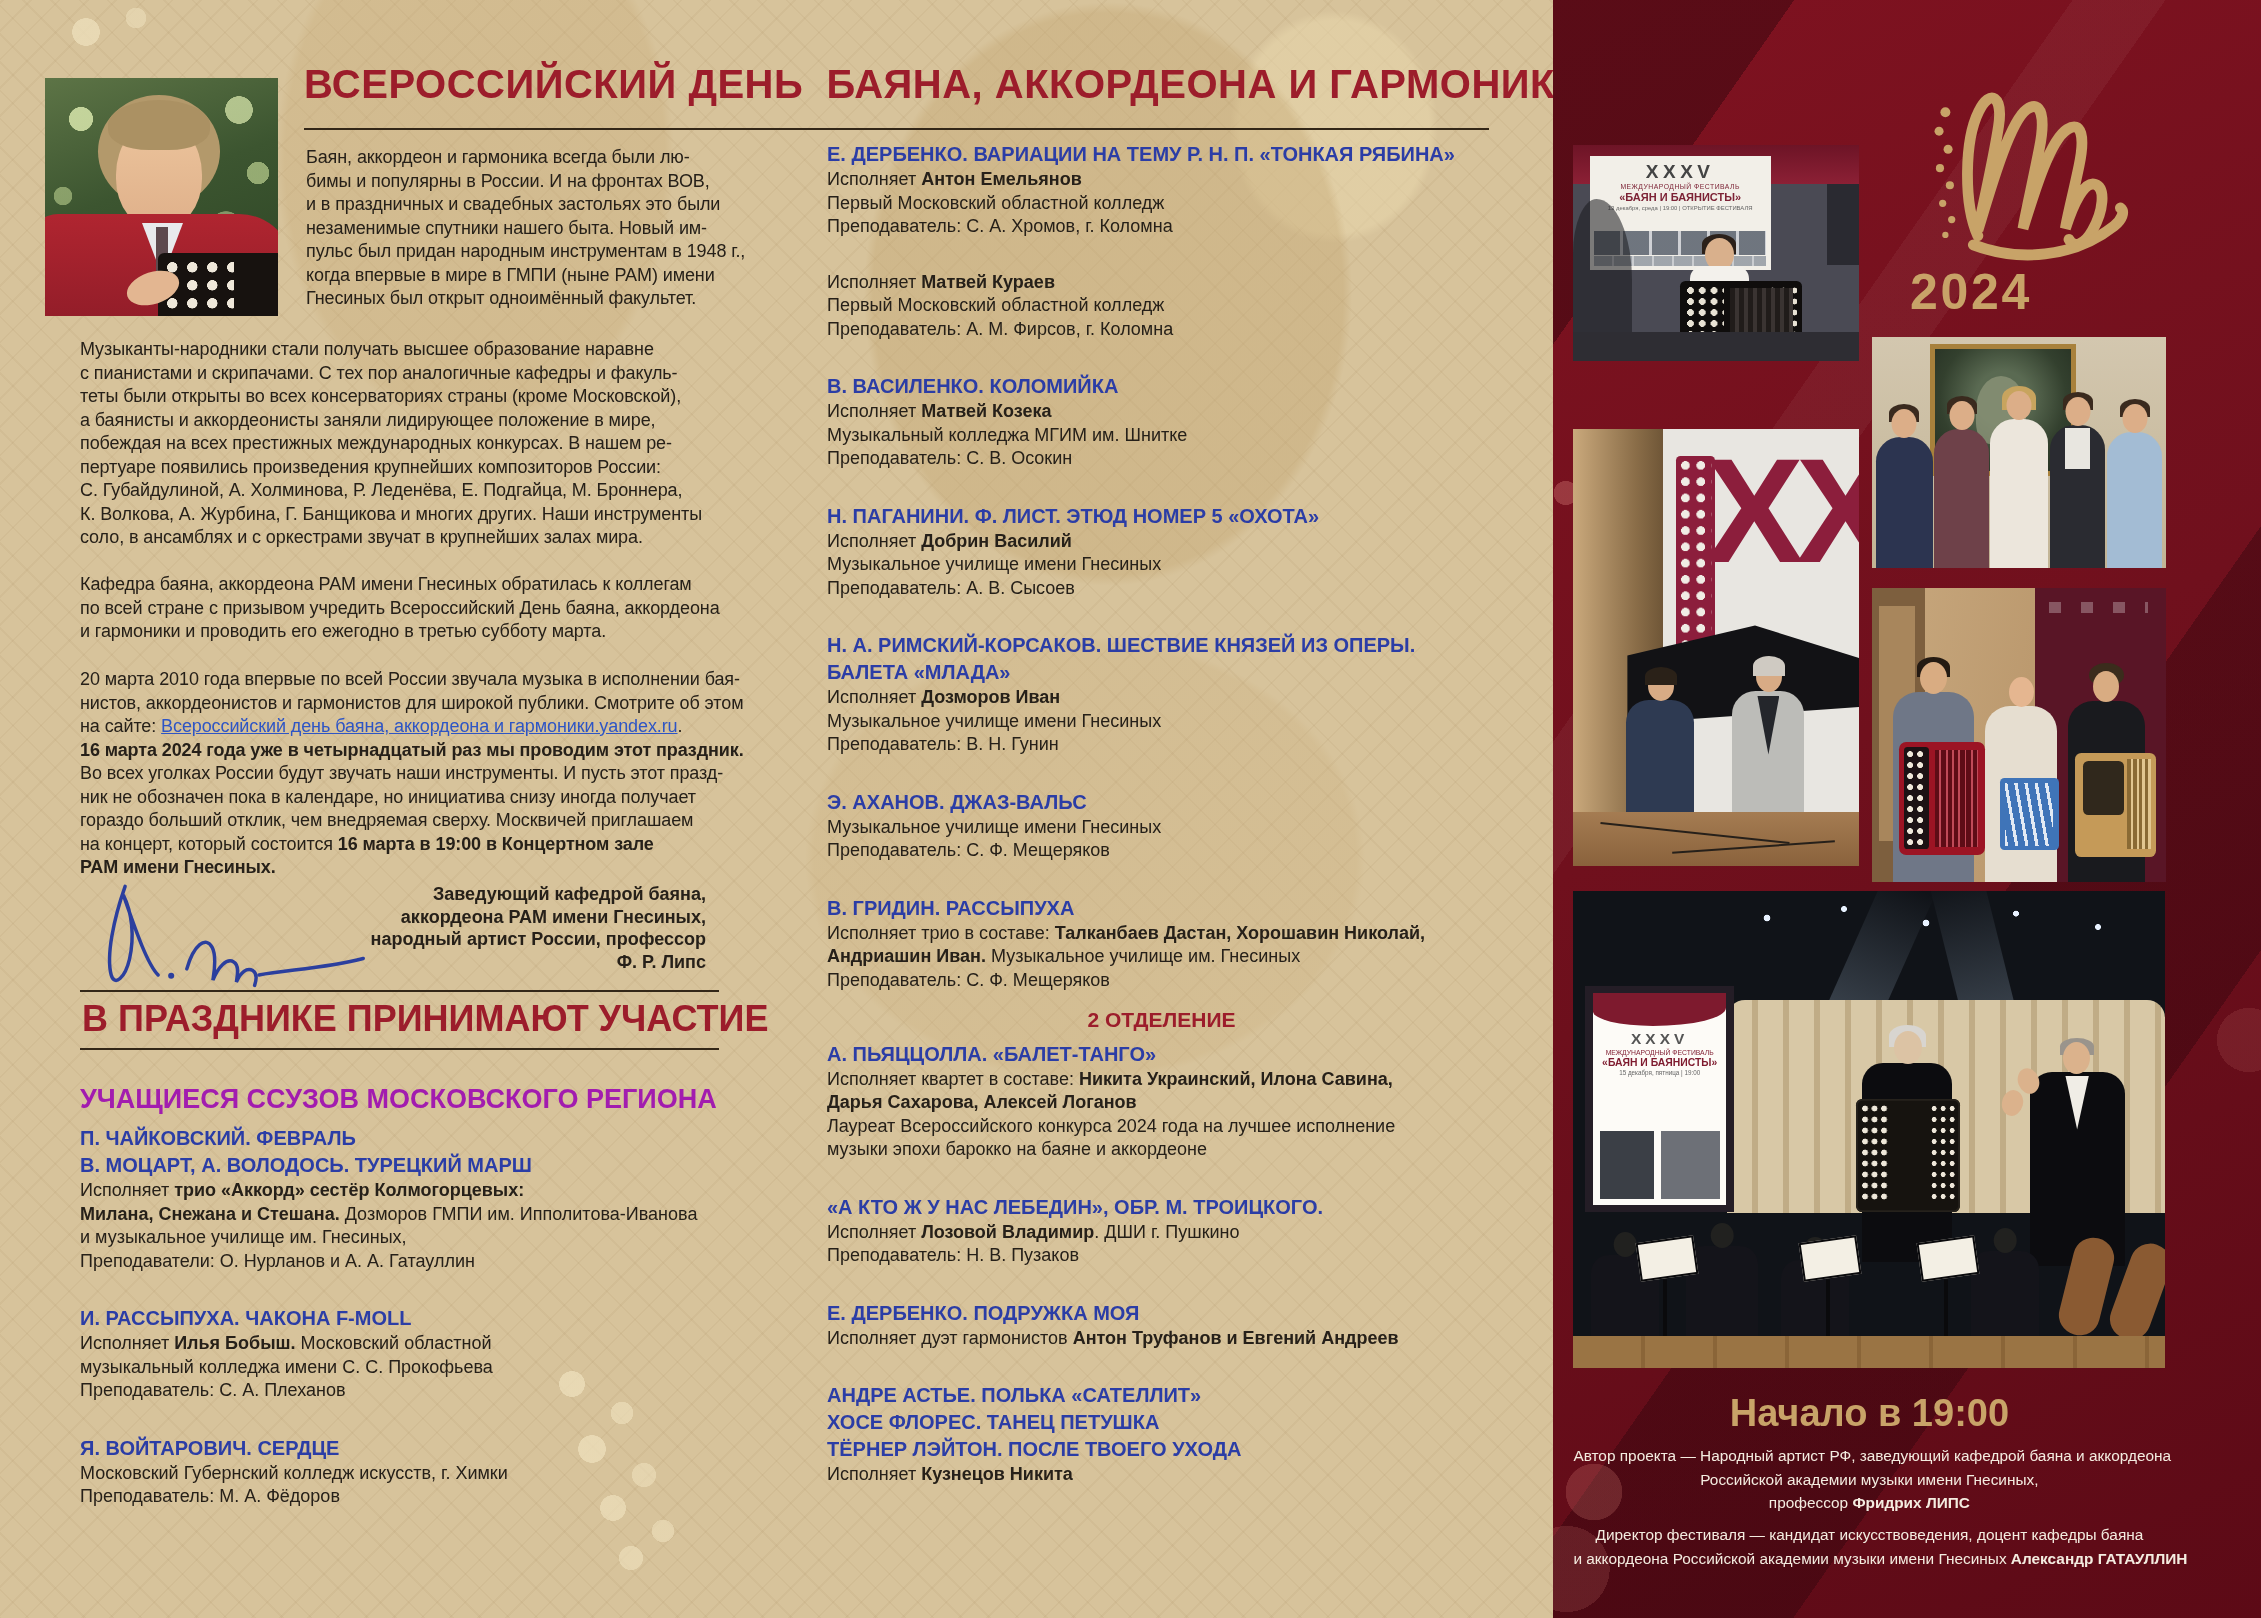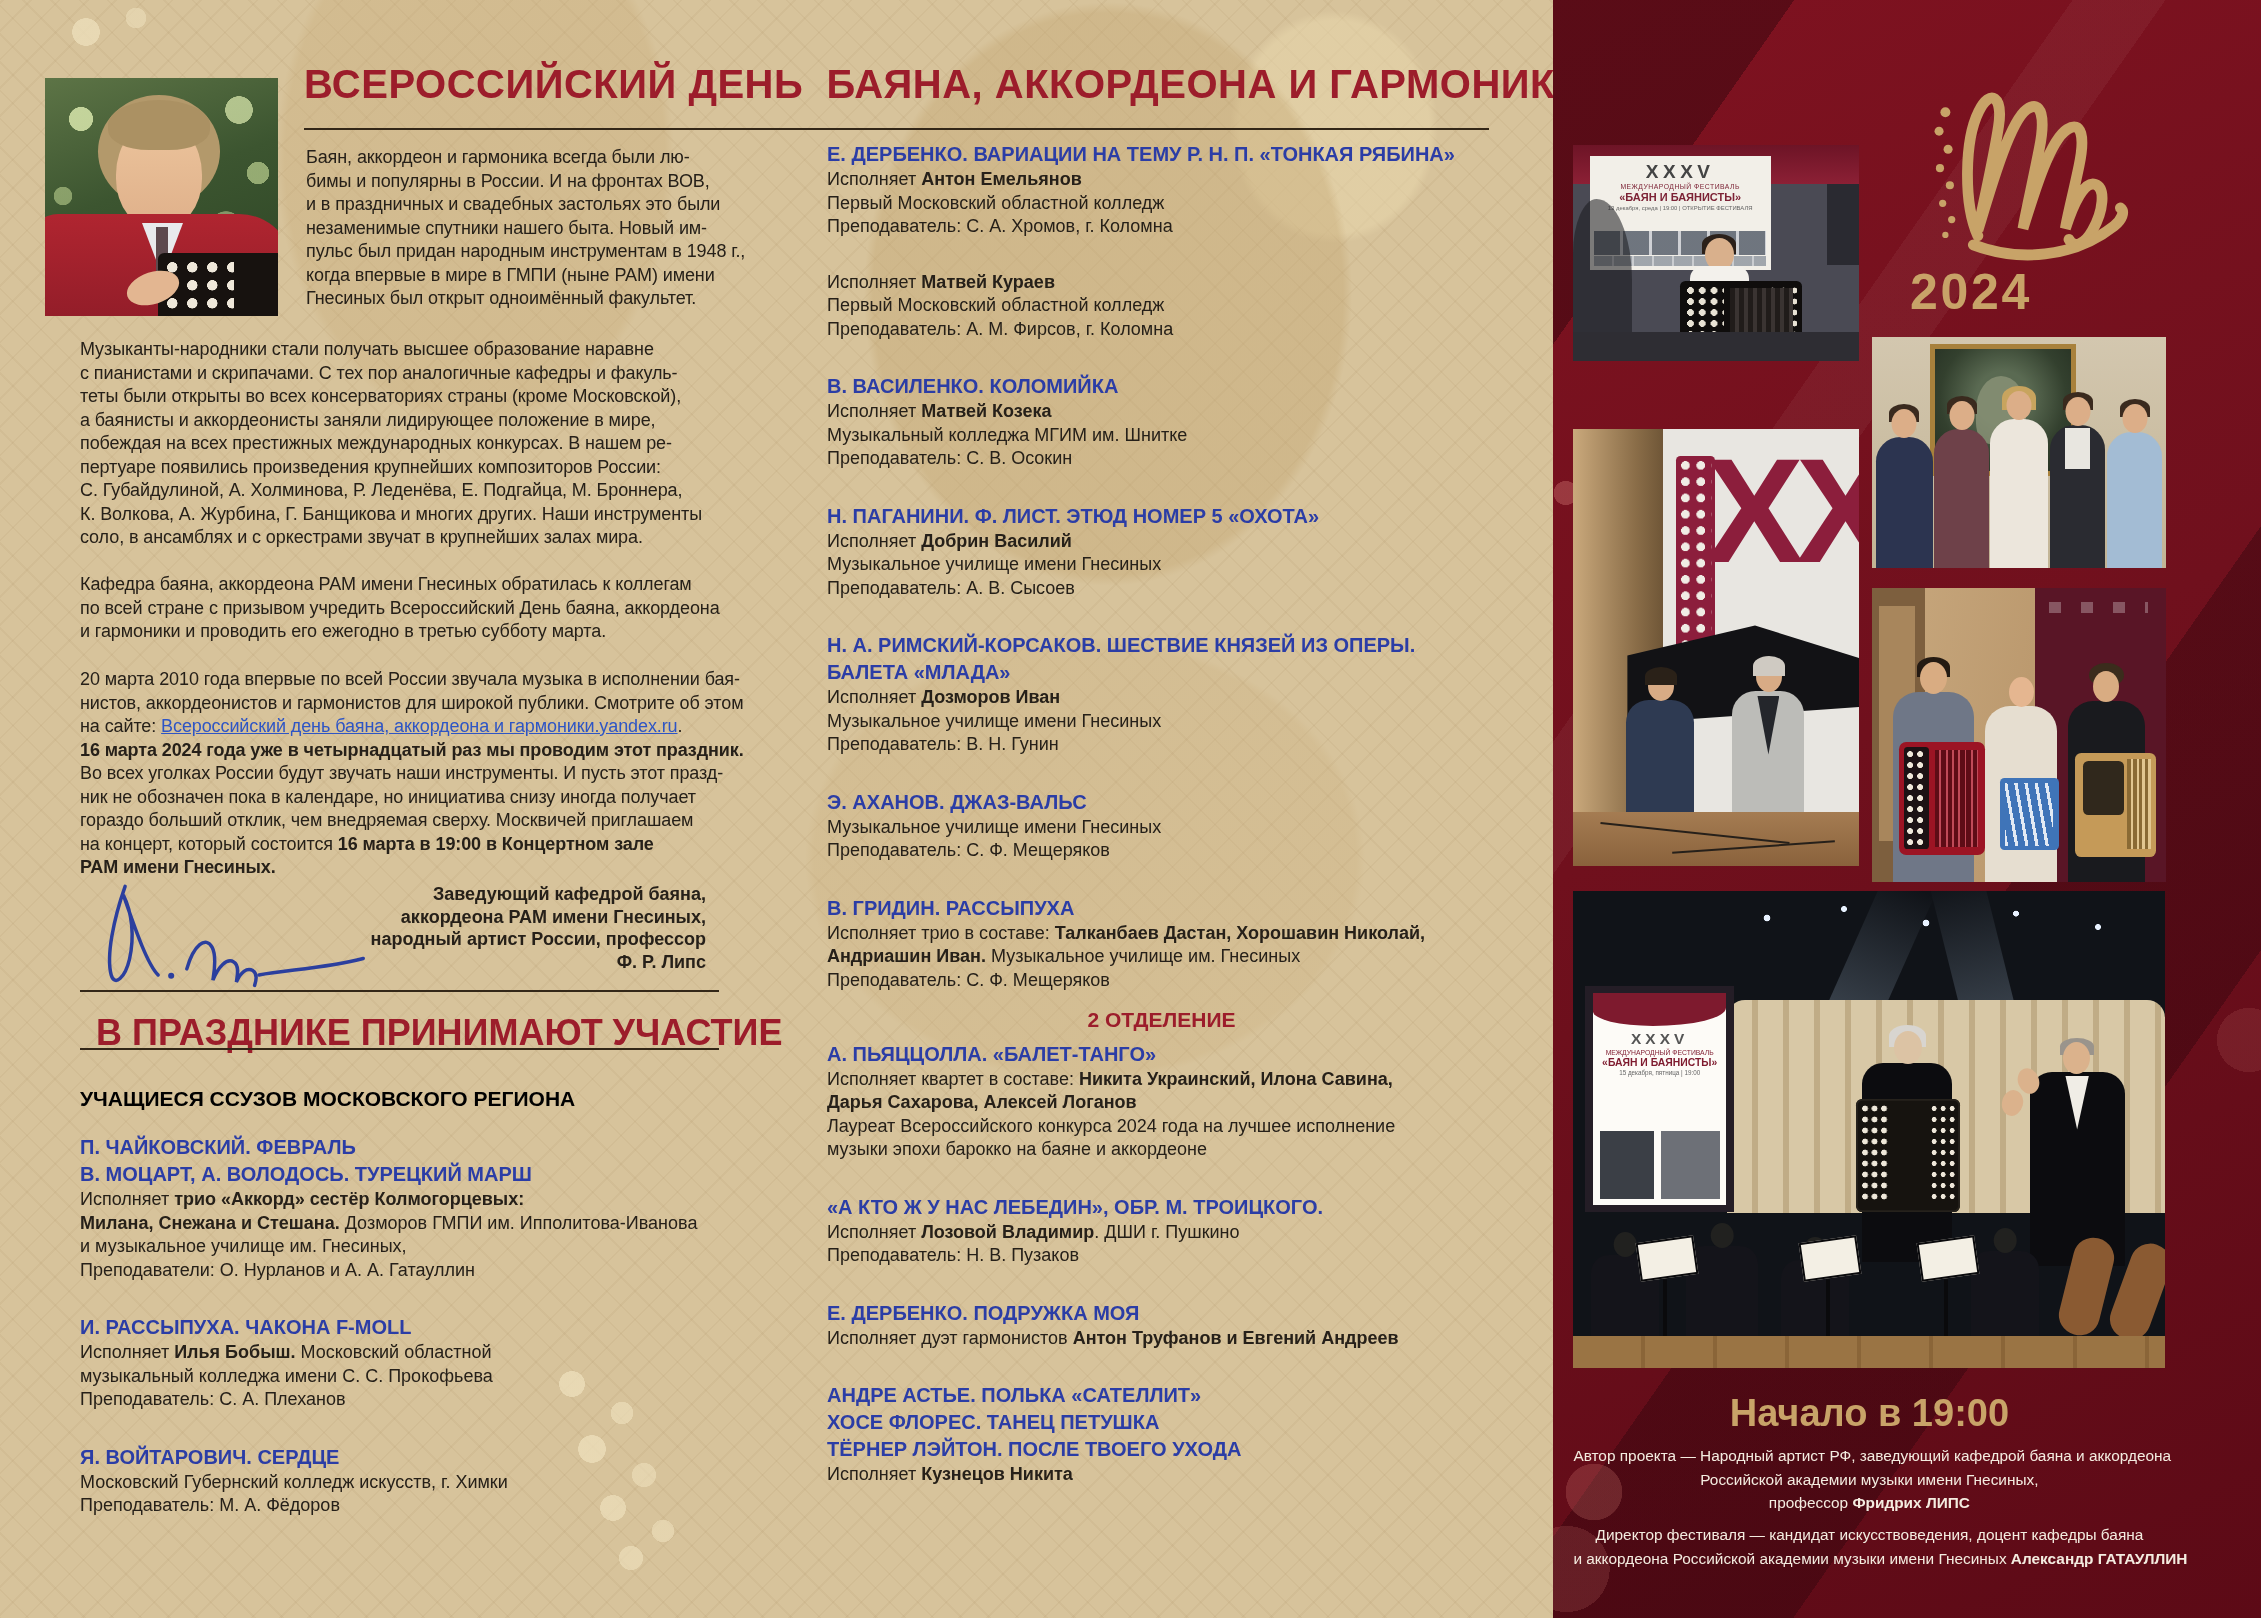--- a/index.html
+++ b/index.html
@@ -33,24 +33,24 @@
   .rule3{left:80px;top:1048px;width:639px;}
   .para{position:absolute;white-space:pre-line;font-size:18px;line-height:23.5px;letter-spacing:-0.1px;}
   .intro-p1{left:306px;top:146px;width:457px;}
   .p2{left:80px;top:338px;width:669px;}
   .p3{left:80px;top:573px;width:669px;}
   .p4{left:80px;top:668px;width:669px;}
   .link{color:#2e55c5;text-decoration:underline;cursor:pointer;}
   .sig-block{position:absolute;left:344px;top:883px;width:362px;text-align:right;
     font-weight:bold;font-size:18px;line-height:22.6px;}
   .signature-svg{position:absolute;left:77px;top:875px;}
-  .participants{position:absolute;left:80px;top:998px;width:639px;margin:16px;text-align:center;
+  .participants{position:absolute;left:80px;top:998px;width:639px;margin:2px;text-align:center;
     font-size:36px;line-height:38px;font-weight:bold;color:#9c1d2b;white-space:nowrap;}
   .col1{position:absolute;left:80px;top:1085px;width:660px;}
-  .col1-heading{margin:0 0 21px 0;font-size:21px;line-height:28px;font-weight:bold;color:#000000;white-space:nowrap;}
+  .col1-heading{margin:0 0 12px 0;font-size:27px;line-height:28px;font-weight:bold;color:#a21caf;white-space:nowrap;}
   .col2{position:absolute;left:827px;top:141px;width:669px;}
   .piece-head{font-size:20px;line-height:27px;font-weight:bold;color:#2b3da6;white-space:nowrap;}
   .piece-line{font-size:18px;line-height:23.5px;white-space:nowrap;}
   .plist .piece + .piece{margin-top:32px;}
   .col1 .plist .piece + .piece{margin-top:32px;}
   .section2{margin:16.3px 0 8.1px 0;text-align:center;font-size:21px;line-height:24.4px;font-weight:bold;color:#9c1d2b;}
   
   .portrait{position:absolute;left:45px;top:78px;width:233px;height:238px;overflow:hidden;
     background:linear-gradient(160deg,#5d7446 0%,#3c5530 45%,#2c4424 100%);}
   .portrait .bokeh{position:absolute;inset:0;background:

